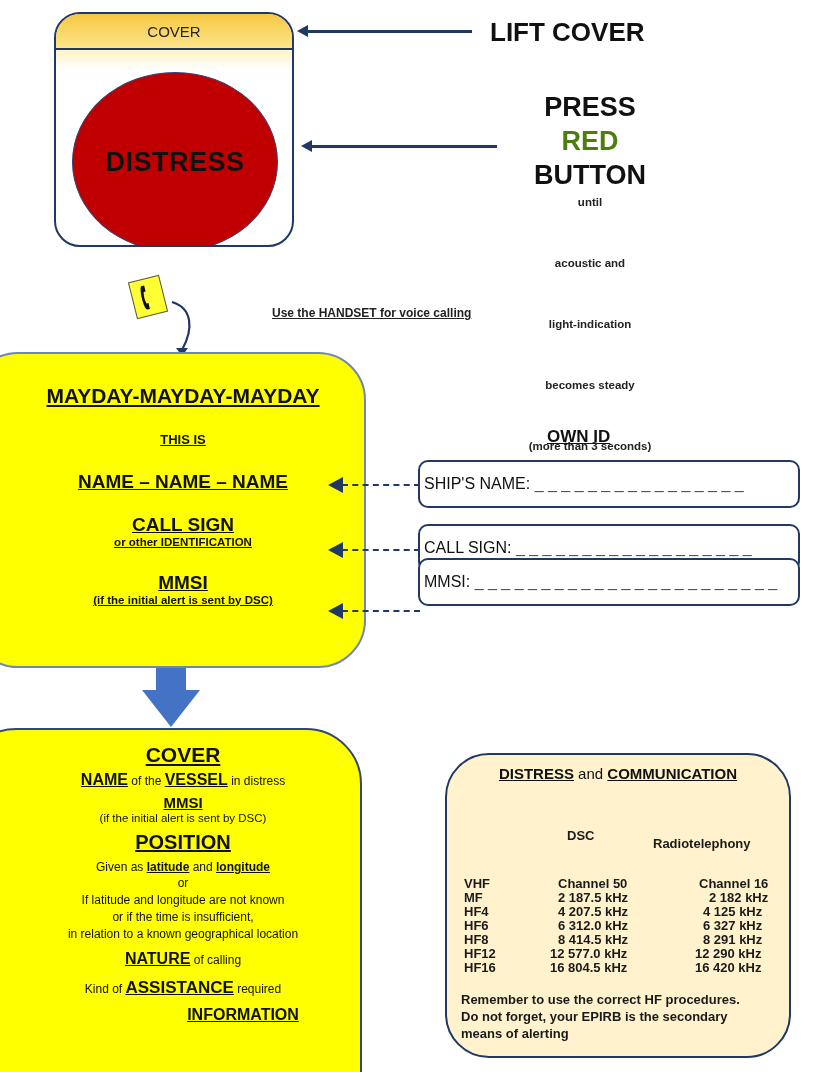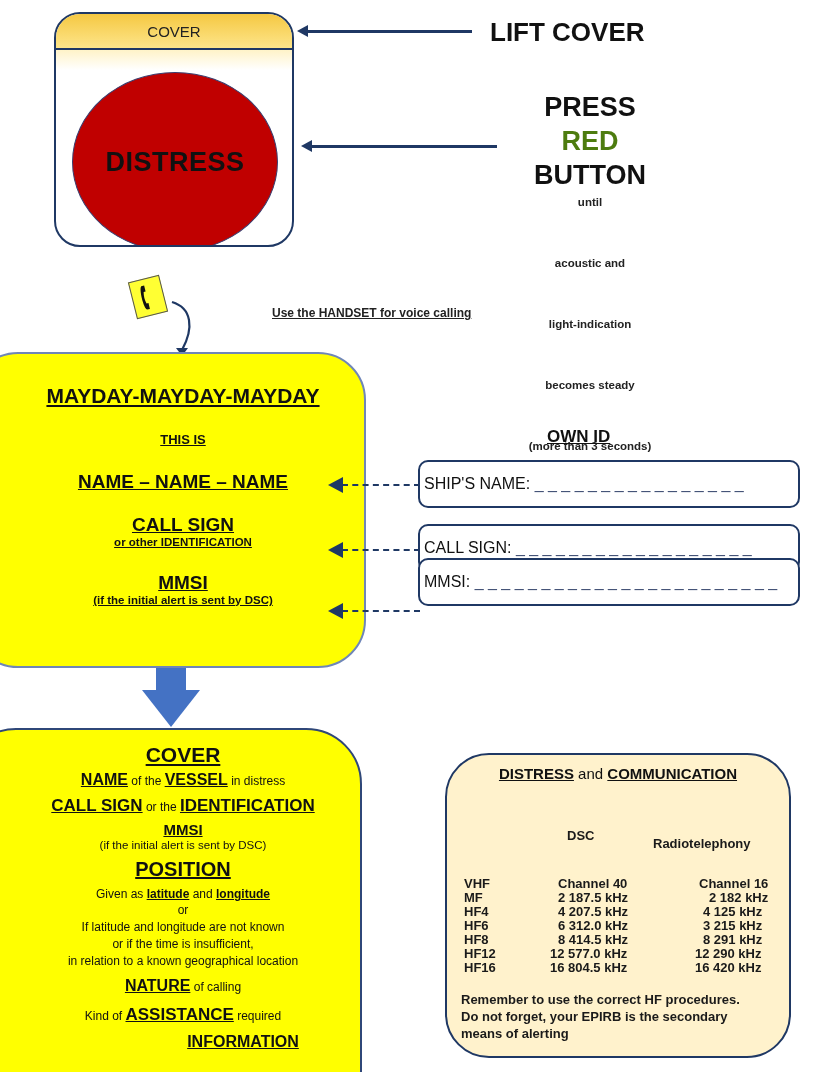--- a/index.html
+++ b/index.html
@@ -162,23 +162,20 @@
 
 <div class="abs blue-arrow-shaft"></div>
 <div class="abs blue-arrow-head"></div>
 
 <div class="abs ybox box2">
   <div style="margin-left:40px; width:362px;">
     <div class="bold" style="margin-top:12px; font-size:21px; line-height:26px;">COVER</div>
     <div style="font-size:12px; line-height:24px;">
       <span class="bold" style="font-size:16px;">NAME</span><span> of the </span><span class="bold" style="font-size:16px;">VESSEL</span><span> in distress</span>
     </div>
-    <div style="font-size:12px; line-height:26px;">
-      <span class="bold" style="font-size:17px;">CALL SIGN</span><span> or the </span><span class="bold" style="font-size:17px;">IDENTIFICATION</span>
-    </div>
     <div class="bold" style="font-size:15px; line-height:19px;">MMSI</div>
     <div style="font-size:11.5px; line-height:13px;">(if the initial alert is sent by DSC)</div>
     <div class="bold" style="font-size:20px; line-height:30px; margin-top:2px;">POSITION</div>
     <div style="font-size:12px; line-height:16px; margin-top:2px;">
       <span>Given as </span><span class="bold">latitude</span><span> and </span><span class="bold">longitude</span>
     </div>
     <div style="font-size:12px; line-height:17px;">or</div>
     <div style="font-size:12px; line-height:17px;">If latitude and longitude are not known</div>
     <div style="font-size:12px; line-height:17px;">or if the time is insufficient,</div>
     <div style="font-size:12px; line-height:17px;">in relation to a known geographical location</div>
@@ -194,34 +191,34 @@
 
 <div class="abs freqbox">
   <div style="position:absolute; left:0; top:10px; width:100%; text-align:center; font-size:15px;">
     <span class="bold">DISTRESS</span><span> and </span><span class="bold">COMMUNICATION</span>
   </div>
 
   <div class="fcell" style="left:120px; top:73px;text-align:center;">DSC</div>
   <div class="fcell" style="left:206px; top:81px;">Radiotelephony</div>
 
   <div class="fcell" style="left:17px; top:121px;">VHF</div>
-  <div class="fcell" style="left:111px; top:121px;">Channel 40</div>
+  <div class="fcell" style="left:111px; top:121px;">Channel 50</div>
   <div class="fcell" style="left:252px; top:121px;">Channel 16</div>
 
   <div class="fcell" style="left:17px; top:135px;">MF</div>
   <div class="fcell" style="left:111px; top:135px;">2 187.5 kHz</div>
   <div class="fcell" style="left:262px; top:135px;">2 182 kHz</div>
 
   <div class="fcell" style="left:17px; top:149px;">HF4</div>
   <div class="fcell" style="left:111px; top:149px;">4 207.5 kHz</div>
   <div class="fcell" style="left:256px; top:149px;">4 125 kHz</div>
 
   <div class="fcell" style="left:17px; top:163px;">HF6</div>
   <div class="fcell" style="left:111px; top:163px;">6 312.0 kHz</div>
-  <div class="fcell" style="left:256px; top:163px;">3 215 kHz</div>
+  <div class="fcell" style="left:256px; top:163px;">6 327 kHz</div>
 
   <div class="fcell" style="left:17px; top:177px;">HF8</div>
   <div class="fcell" style="left:111px; top:177px;">8 414.5 kHz</div>
   <div class="fcell" style="left:256px; top:177px;">8 291 kHz</div>
 
   <div class="fcell" style="left:17px; top:191px;">HF12</div>
   <div class="fcell" style="left:103px; top:191px;">12 577.0 kHz</div>
   <div class="fcell" style="left:248px; top:191px;">12 290 kHz</div>
 
   <div class="fcell" style="left:17px; top:205px;">HF16</div>

